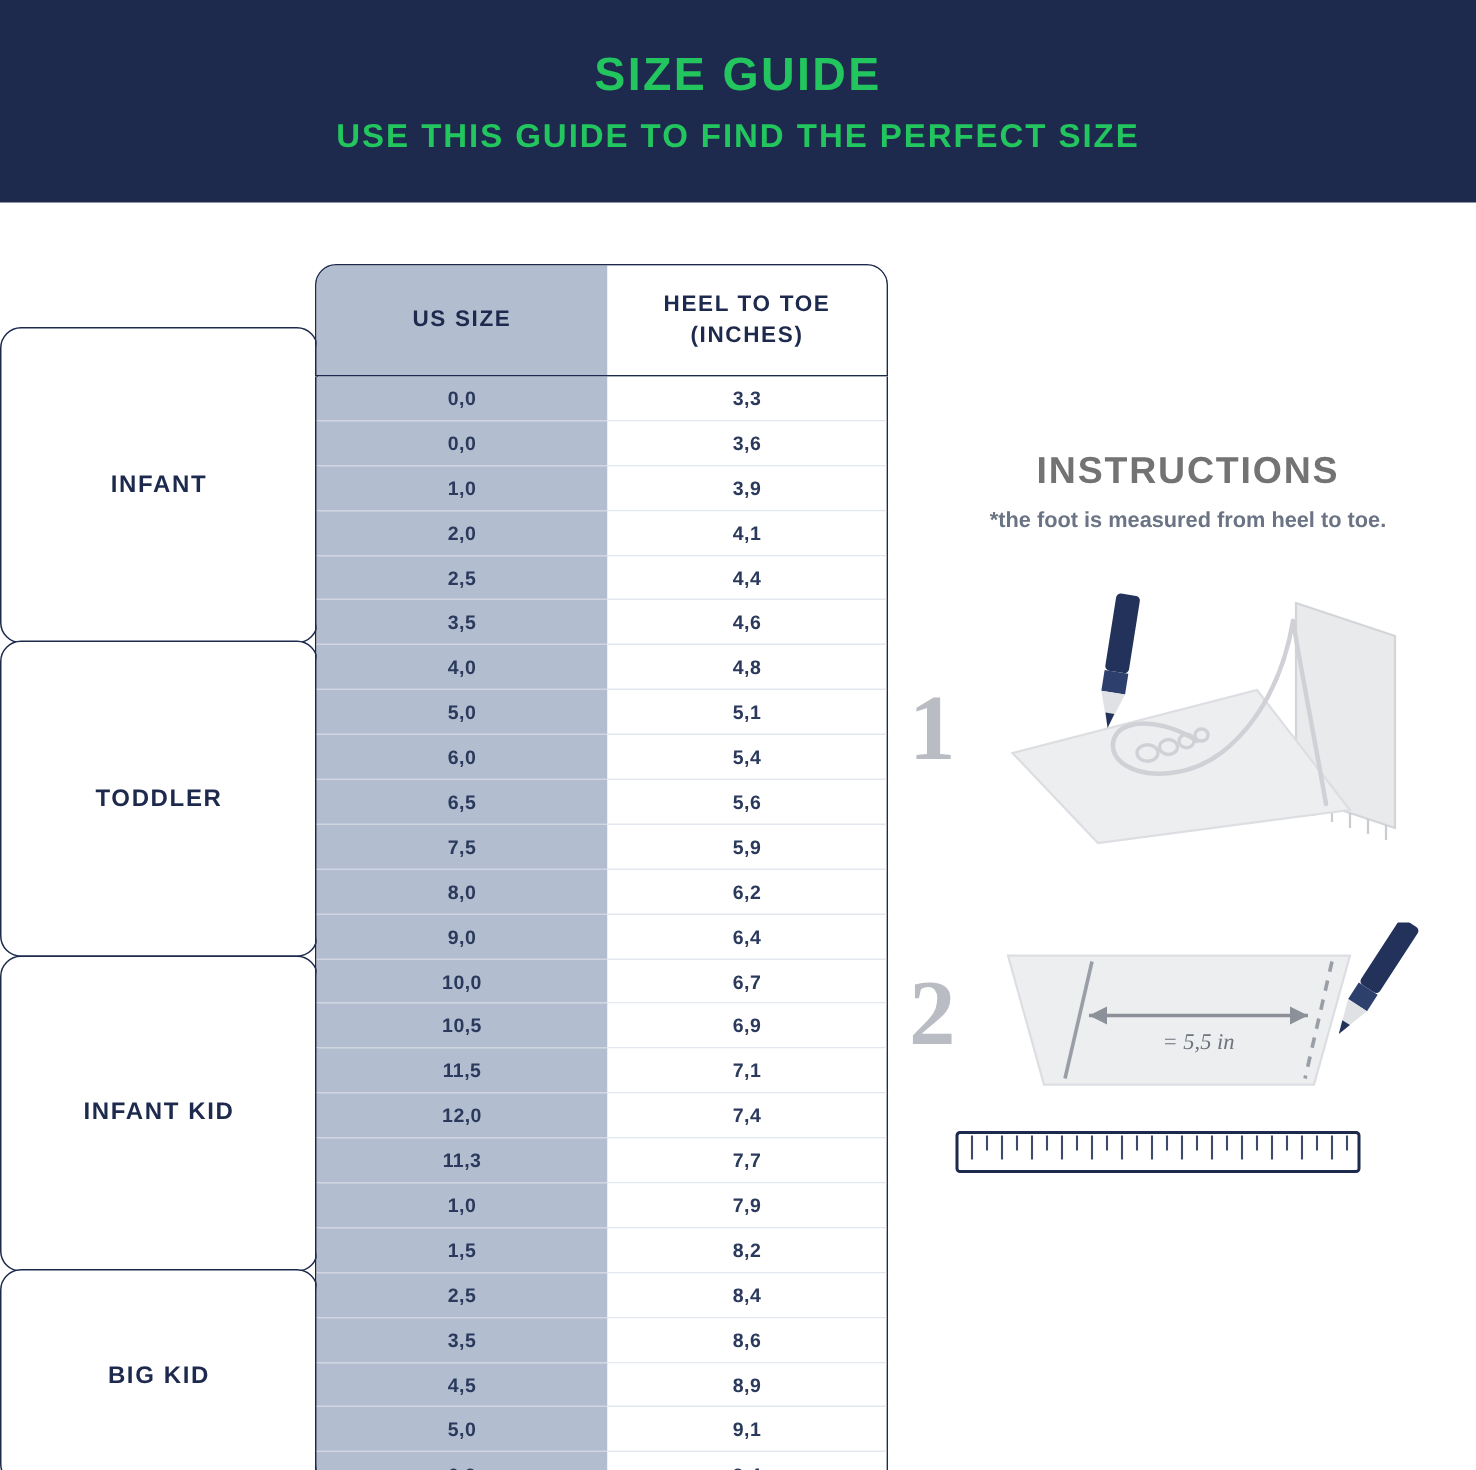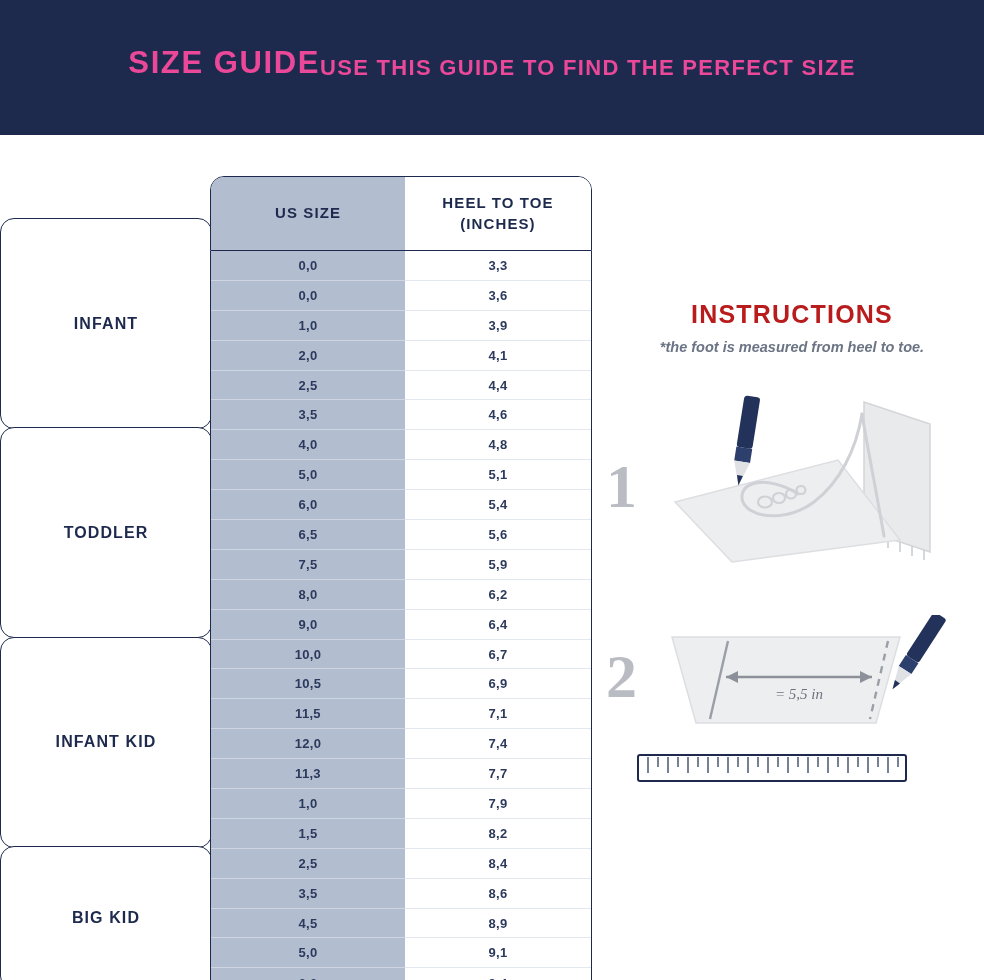--- a/index.html
+++ b/index.html
@@ -14,23 +14,23 @@
     position: relative;
   }
 
   
   .header {
     position: absolute;
     left: 0; top: 0;
     width: 984px;
     height: 135px;
     background: #1d2a4d;
-    color: #ec4899;
+    color: #22c55e;
     display: flex;
-    flex-direction: row;
+    flex-direction: column;
     align-items: center;
     justify-content: center;
   }
   .header h1 {
     margin: 0 0 10px 0;
     font-size: 31px;
     font-weight: bold;
     letter-spacing: 1.6px;
   }
   .header h2 {
@@ -136,29 +136,28 @@
     top: 300px;
     width: 384px;
     height: 560px;
   }
   .instructions h3 {
     margin: 0;
     text-align: center;
     font-size: 25px;
     font-weight: bold;
     letter-spacing: 1.2px;
-    color: #b91c1c;
+    color: #737373;
   }
   .instructions .note {
     margin: 10px 0 0 0;
     text-align: center;
     font-size: 14.5px;
     font-weight: bold;
     color: #6b7484;
-    font-style: italic;
   }
   .step {
     position: relative;
   }
   .step-num {
     position: absolute;
     font-size: 62px;
     font-weight: bold;
     color: #b9bcc2;
     line-height: 1;

